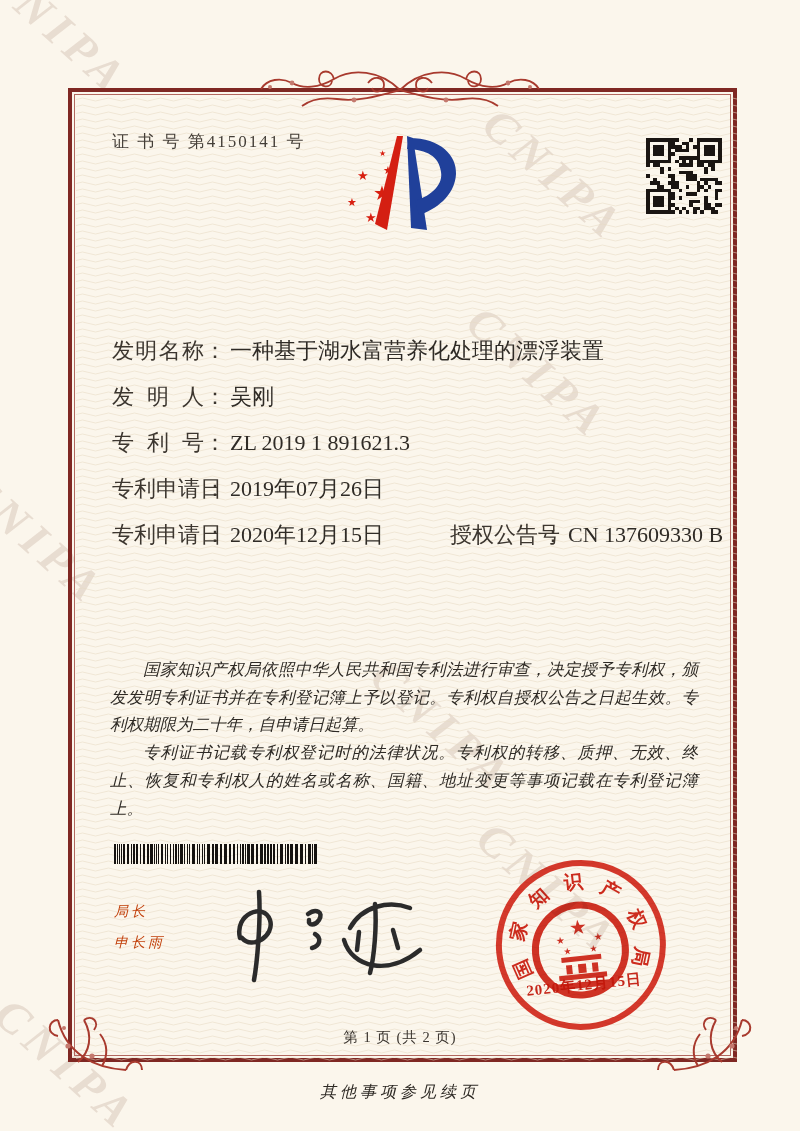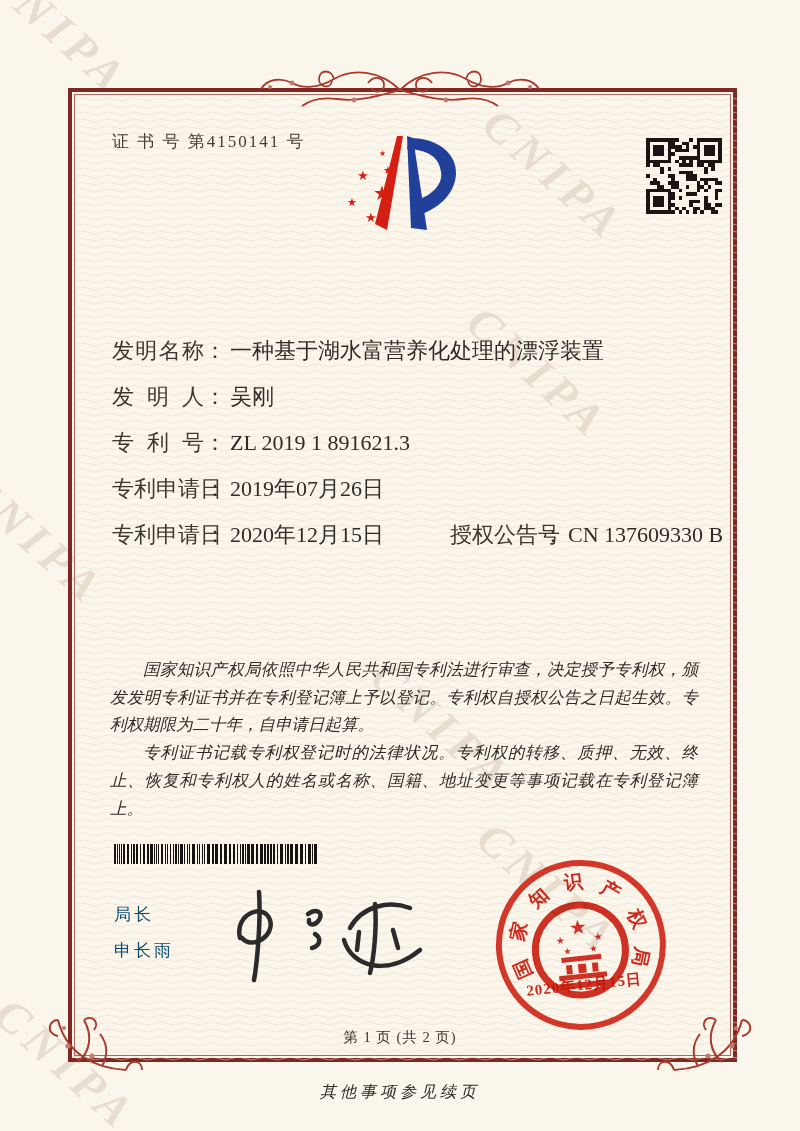--- a/index.html
+++ b/index.html
@@ -27,21 +27,21 @@
   .flabel{display:inline-block;width:92px;text-align:justify;text-align-last:justify;color:#3c362f;vertical-align:top;}
   .fcolon{color:#3c362f;vertical-align:top;}
   .fvalue{color:#2f2b26;margin-left:4px;vertical-align:top;}
   .fvalue.wrap{display:inline-block;width:478px;white-space:normal;line-height:27px;}
   .grp2{margin-left:66px;}
   .legal{position:absolute;left:110px;top:656px;width:588px;font-size:16.5px;line-height:1.68;
          font-style:italic;color:#2e2a25;text-align:justify;}
   .legal p{margin:0;text-indent:2em;}
   .barcode{position:absolute;left:114px;top:844px;height:20px;display:flex;align-items:stretch;}
   .barcode span{background:#15120f;display:block;}
-  .director{position:absolute;left:114px;top:903px;font-size:17px;color:#0c4a6e;letter-spacing:3px;}
+  .director{position:absolute;left:114px;top:903px;font-size:14px;color:#c2410c;letter-spacing:3px;font-style:italic;}
   .director div{margin-bottom:13px;}
   .sig{position:absolute;left:212px;top:876px;}
   
   .seal{position:absolute;left:494px;top:858px;width:172px;height:176px;z-index:5;
         transform:rotate(-6deg);mix-blend-mode:multiply;}
   .seal-ring-circle{position:absolute;left:2px;top:2px;width:158px;height:158px;border:6px solid rgba(211,31,17,0.88);
         border-radius:50%;}
   .sealch{position:absolute;font-size:19px;font-weight:bold;color:rgba(205,26,12,0.92);}
   .seal-date{position:absolute;left:-8px;right:-8px;top:118px;text-align:center;font-size:15px;
         font-weight:bold;color:rgba(198,23,10,0.92);letter-spacing:1px;}

